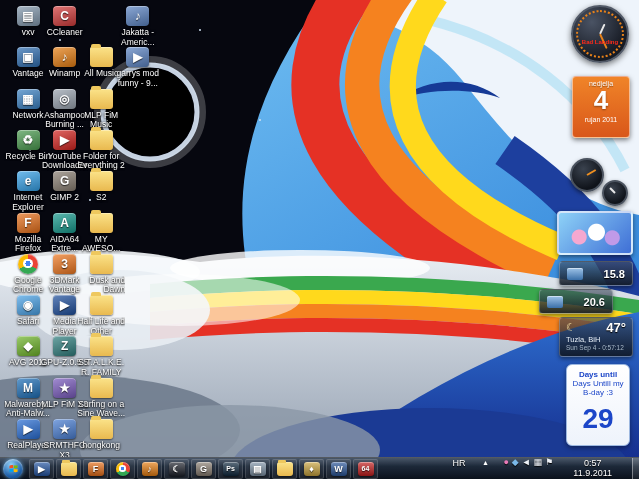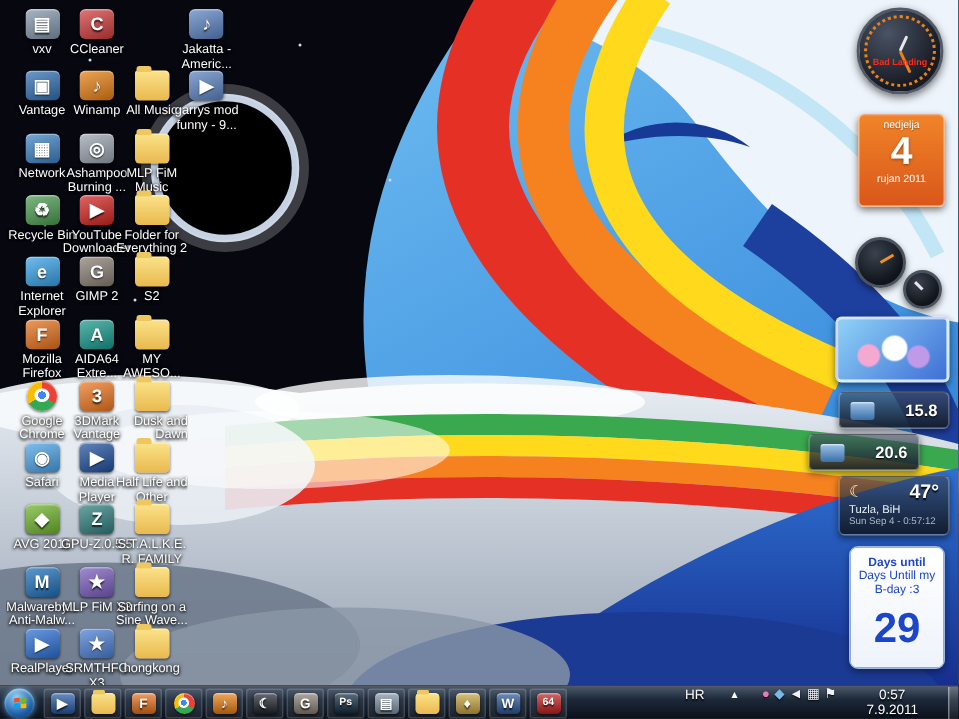--- a/index.html
+++ b/index.html
@@ -367,17 +367,17 @@
     <span class="tray-arrow">▴</span>
     <span id="tray-icons">
         <span class="trico" style="color: rgb(232, 122, 184);">●</span>
         <span class="trico" style="color: rgb(122, 184, 232);">◆</span>
         <span class="trico" style="color: rgb(238, 242, 248);">◄</span>
         <span class="trico" style="color: rgb(238, 242, 248);">▦</span>
         <span class="trico" style="color: rgb(238, 242, 248);">⚑</span>
       </span>
     <div class="clockbox">
       <div>0:57</div>
-      <div>7.9.2011</div>
+      <div>11.9.2011</div>
     </div>
     <div class="showdesk"></div>
   </div>
 </div>
 
 </body></html>

